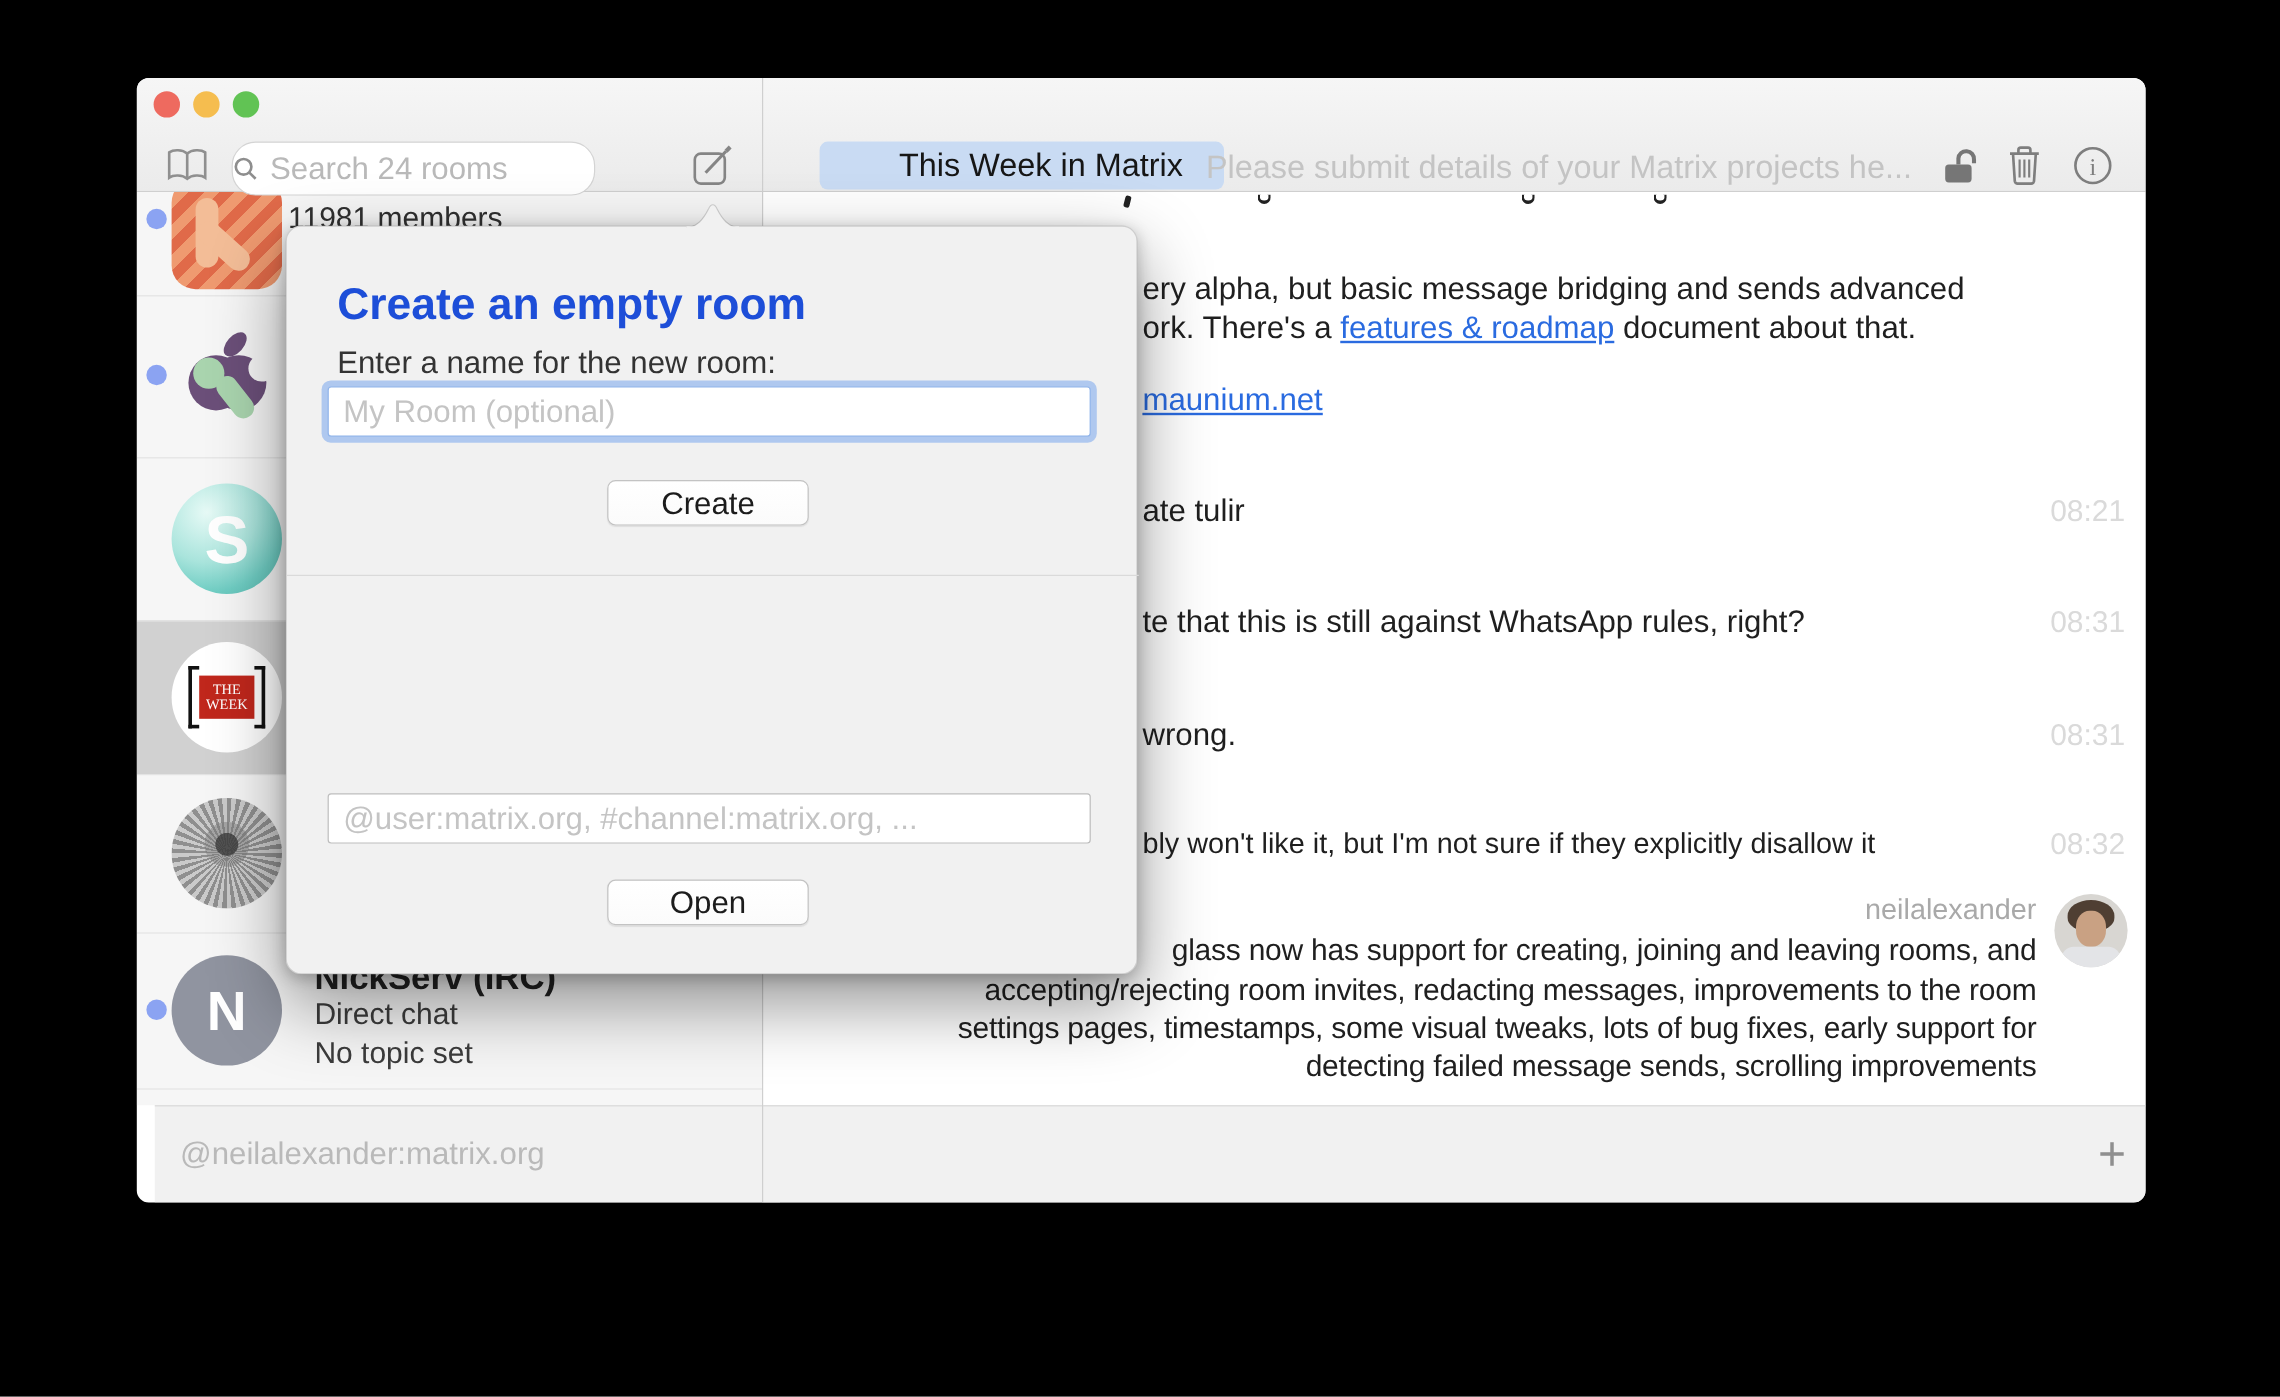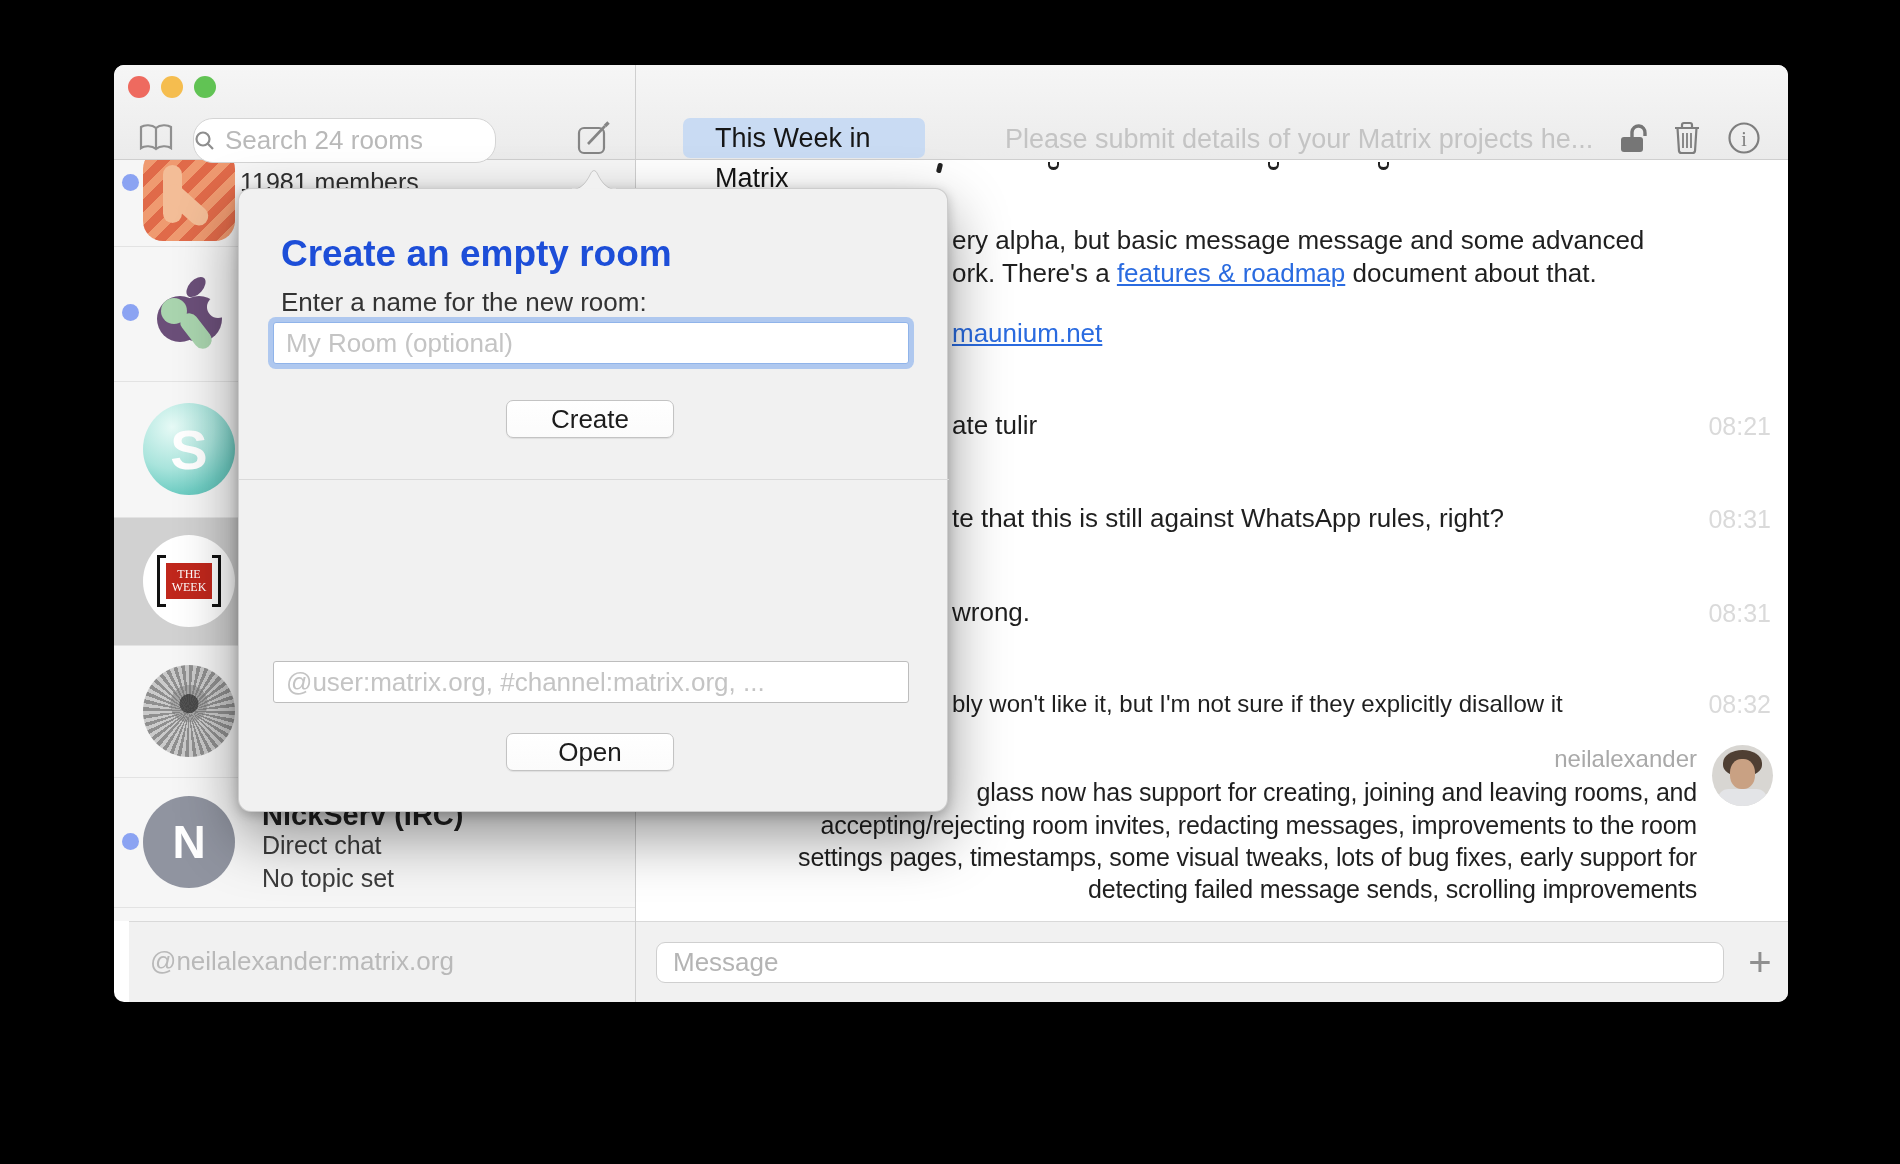--- a/index.html
+++ b/index.html
@@ -20,22 +20,22 @@
   .tl.green { left:80px; background:#61c354; }
   .searchfield { left:79px; top:53px; width:303px; height:45px; background:#fff;
                  border:1px solid #d4d4d4; border-radius:20px; display:flex;
                  align-items:center; gap:9px; }
   .searchfield input { border:none; outline:none; font-size:26px; color:#444; width:215px;
                        font-family:inherit; background:transparent; }
   .searchfield input::placeholder { color:#b9b9b9; }
   .iconbtn { background:none; border:none; cursor:pointer; }
 
   
-  .roompill { left:569px; top:53px; width:242px; height:40px; background:#c9dbf3; border-radius:7px;
-              font-size:27px; line-height:40px; color:#161616;padding-left:32px; }
+  .roompill { left:569px; top:53px; width:337px; height:40px; background:#c9dbf3; border-radius:7px;
+              font-size:27px; line-height:40px; text-align:center; color:#161616;padding-left:32px; }
   .topic { left:891px; top:53px; height:40px; line-height:42px; font-size:27px; color:#c4c4c4;
            white-space:nowrap; }
 
   
   .vdivider { left:521px; top:0; width:1px; height:937px; background:#cfcfcf; z-index:12; }
 
   .sidebar { left:0; top:95px; width:521px; height:761px; background:#f6f6f6; z-index:1; overflow:hidden; }
   .rowline { left:0; width:521px; height:1px; background:#e3e3e3; }
   .rowsel { left:0; top:357px; width:521px; height:128px; background:#d1d1d1; }
   .avatar { left:29px; width:92px; height:92px; }
@@ -178,21 +178,21 @@
       <div class="abs uid">@neilalexander:matrix.org</div>
     </div>
 
     <div class="abs chat">
 
       <div class="abs frag-comma" style="left:301px; top:3px"></div>
       <div class="abs frag-hook" style="left:412px; top:2px"></div>
       <div class="abs frag-hook" style="left:632px; top:2px"></div>
       <div class="abs frag-hook" style="left:742px; top:2px"></div>
 
-      <div class="abs msg" style="left:316px; top:65px">ery alpha, but basic message message and some advanced</div>
+      <div class="abs msg" style="left:316px; top:65px">ery alpha, but basic message bridging and sends advanced</div>
       <div class="abs msg" style="left:316px; top:98px">
         <span>ork. There's a </span><span class="linktext">features &amp; roadmap</span><span> document about that.</span>
       </div>
 
       <div class="abs msg linktext" style="left:316px; top:158px">maunium.net</div>
 
       <div class="abs msg" style="left:316px; top:250px">ate tulir</div>
       <div class="abs ts" style="top:252px">08:21</div>
 
       <div class="abs msg" style="left:316px; top:343px">te that this is still against WhatsApp rules, right?</div>
@@ -210,21 +210,20 @@
         <div class="abs face"></div>
         <div class="abs body"></div>
       </div>
       <div class="abs m7line" style="top:651px">accepting/rejecting room invites, redacting messages, improvements to the room</div>
       <div class="abs m7line" style="top:618px">glass now has support for creating, joining and leaving rooms, and</div>
       <div class="abs m7line" style="top:683px">settings pages, timestamps, some visual tweaks, lots of bug fixes, early support for</div>
       <div class="abs m7line" style="top:715px">detecting failed message sends, scrolling improvements</div>
     </div>
 
     <div class="abs cfooter">
-      <input class="abs composer" type="text" placeholder="Message" style="">
       <button class="abs plusbtn">+</button>
     </div>
 
     <div class="abs toolbar">
       <div class="abs tl red"></div>
       <div class="abs tl yellow"></div>
       <div class="abs tl green"></div>
 
       <button class="abs iconbtn" style="left:24px; top:58px">
         <svg width="36" height="30" viewBox="0 0 36 30" fill="none" stroke="#8f8f8f" stroke-width="2.2">

